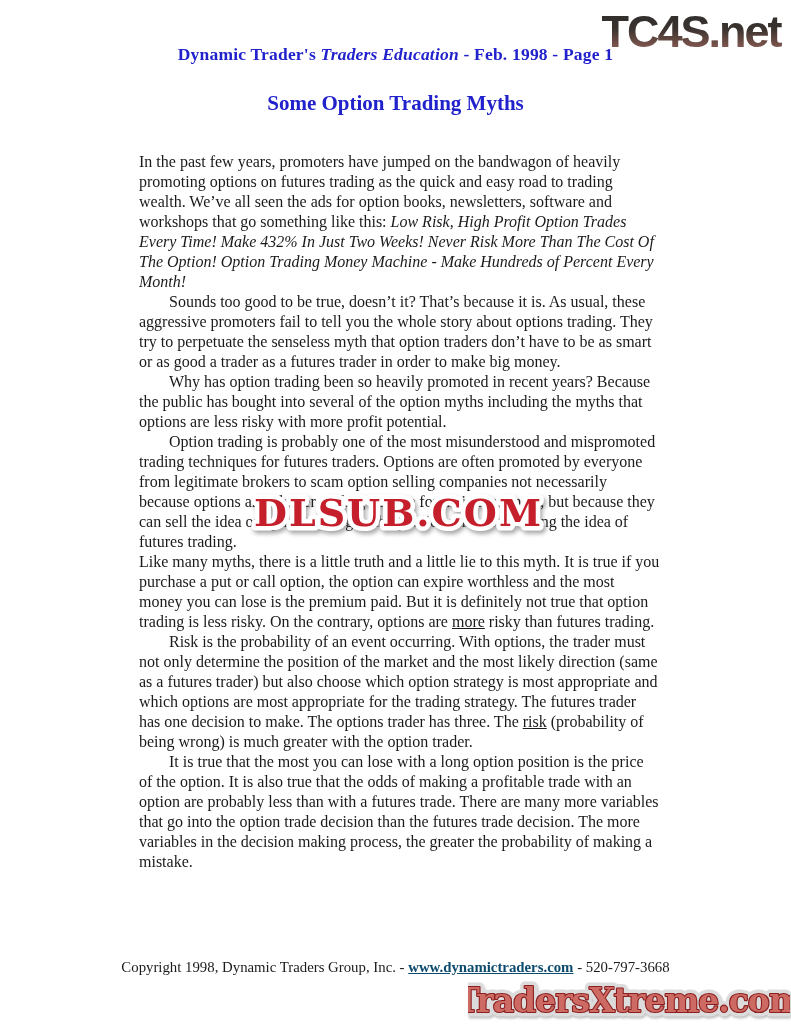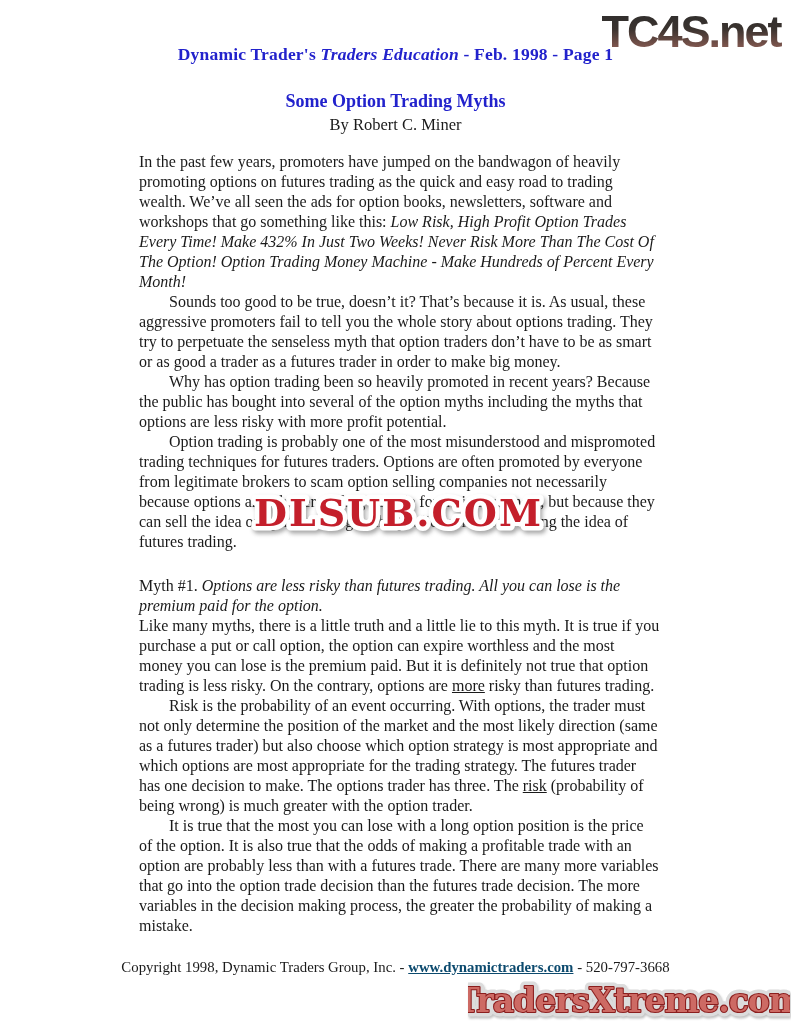--- a/index.html
+++ b/index.html
@@ -6,21 +6,21 @@
   .page{
     position:relative;width:791px;height:1024px;background:#ffffff;
     font-family:"Liberation Serif",serif;color:#161616;overflow:hidden;
   }
   .header-line{
     position:absolute;top:44px;left:0;width:100%;text-align:center;
     color:#2222cc;font-weight:bold;font-size:17.5px;letter-spacing:0.2px;
   }
   .doc-title{
     position:absolute;top:91px;left:0;width:100%;margin:0;text-align:center;
-    color:#2222cc;font-weight:bold;font-size:18px;
+    color:#2222cc;font-weight:bold;font-size:21px;
   }
   .byline{
     position:absolute;top:115px;left:0;width:100%;text-align:center;
     font-size:16.5px;color:#1a1a1a;
   }
   .body-text{
     position:absolute;left:139px;top:152px;width:521px;
     font-size:16px;line-height:20px;text-align:left;color:#1a1a1a;
   }
   .para{margin:0;}
@@ -66,28 +66,26 @@
         <stop offset="80%" stop-color="#7e564e"></stop>
         <stop offset="100%" stop-color="#a6786a"></stop>
       </linearGradient>
     </defs>
     <text class="tc4s-text" x="99" y="44" text-anchor="middle" font-size="45" fill="url(#tcgrad)">TC4S.net</text>
   </svg>
 
   <div class="header-line"><span>Dynamic Trader's </span><span class="seg-italic">Traders Education</span><span> - Feb. 1998 - Page 1</span></div>
 
   <h1 class="doc-title">Some Option Trading Myths</h1>
-  <div class="byline">By Robert C. Miner</div>
 
   <div class="body-text">
       <p class="para"><span>In the past few years, promoters have jumped on the bandwagon of heavily promoting options on futures trading as the quick and easy road to trading wealth. We’ve all seen the ads for option books, newsletters, software and workshops that go something like this: </span><span class="seg-italic">Low Risk, High Profit Option Trades Every Time!  Make 432% In Just Two Weeks!  Never Risk More Than The Cost Of The Option! Option Trading Money Machine - Make Hundreds of Percent Every Month!</span></p>
       <p class="para indent"><span>Sounds too good to be true, doesn’t it? That’s because it is. As usual, these aggressive promoters fail to tell you the whole story about options trading. They try to perpetuate the senseless myth that option traders don’t have to be as smart or as good a trader as a futures trader in order to make big money.</span></p>
       <p class="para indent"><span>Why has option trading been so heavily promoted in recent years? Because the public has bought into several of the option myths including the myths that options are less risky with more profit potential.</span></p>
       <p class="para indent"><span>Option trading is probably one of the most misunderstood and mispromoted trading techniques for futures traders. Options are often promoted by everyone from legitimate brokers to scam option selling companies not necessarily because options are a better trading vehicle for their customers, but because they can sell the idea of option trading to the public easier than selling the idea of futures trading.</span></p>
-      <p class="para space-before"><span>Myth #1. </span><span class="seg-italic">Options are less risky than futures trading. All you can lose is the premium paid for the option.</span></p>
       <p class="para"><span>Like many myths, there is a little truth and a little lie to this myth. It is true if you purchase a put or call option, the option can expire worthless and the most money you can lose is the premium paid. But it is definitely not true that option trading is less risky. On the contrary, options are </span><span class="seg-underline">more</span><span> risky than futures trading.</span></p>
       <p class="para indent"><span>Risk is the probability of an event occurring. With options, the trader must not only determine the position of the market and the most likely direction (same as a futures trader) but also choose which option strategy is most appropriate and which options are most appropriate for the trading strategy. The futures trader has one decision to make. The options trader has three. The </span><span class="seg-underline">risk</span><span> (probability of being wrong) is much greater with the option trader.</span></p>
       <p class="para indent"><span>It is true that the most you can lose with a long option position is the price of the option. It is also true that the odds of making a profitable trade with an option are probably less than with a futures trade. There are many more variables that go into the option trade decision than the futures trade decision. The more variables in the decision making process, the greater the probability of making a mistake.</span></p>
     </div>
 
   <svg class="wm-center" width="295" height="52" viewBox="0 0 295 52">
     <text x="147.5" y="40" text-anchor="middle" font-size="38" fill="#c41f2b" stroke="#ffffff" stroke-width="9" paint-order="stroke" stroke-linejoin="round">DLSUB.COM</text>
   </svg>
 
   <div class="footer"><span>Copyright 1998, Dynamic Traders Group, Inc. - </span><a class="seg-link" href="#">www.dynamictraders.com</a><span> - 520-797-3668</span></div>

